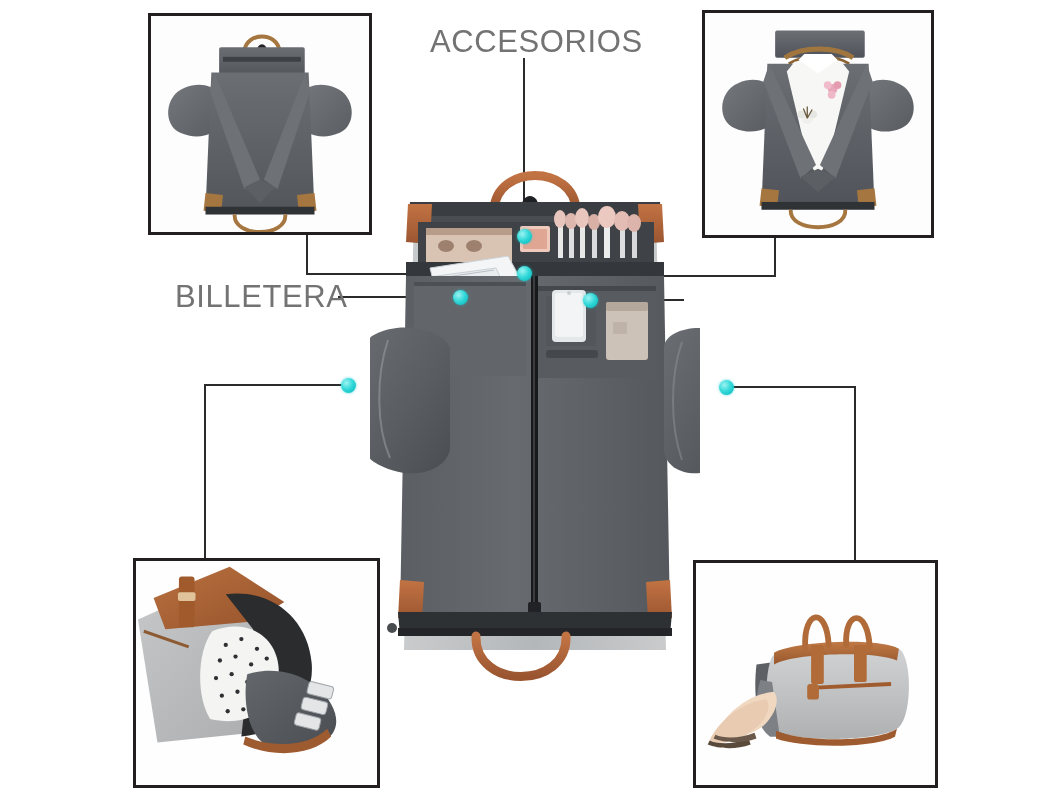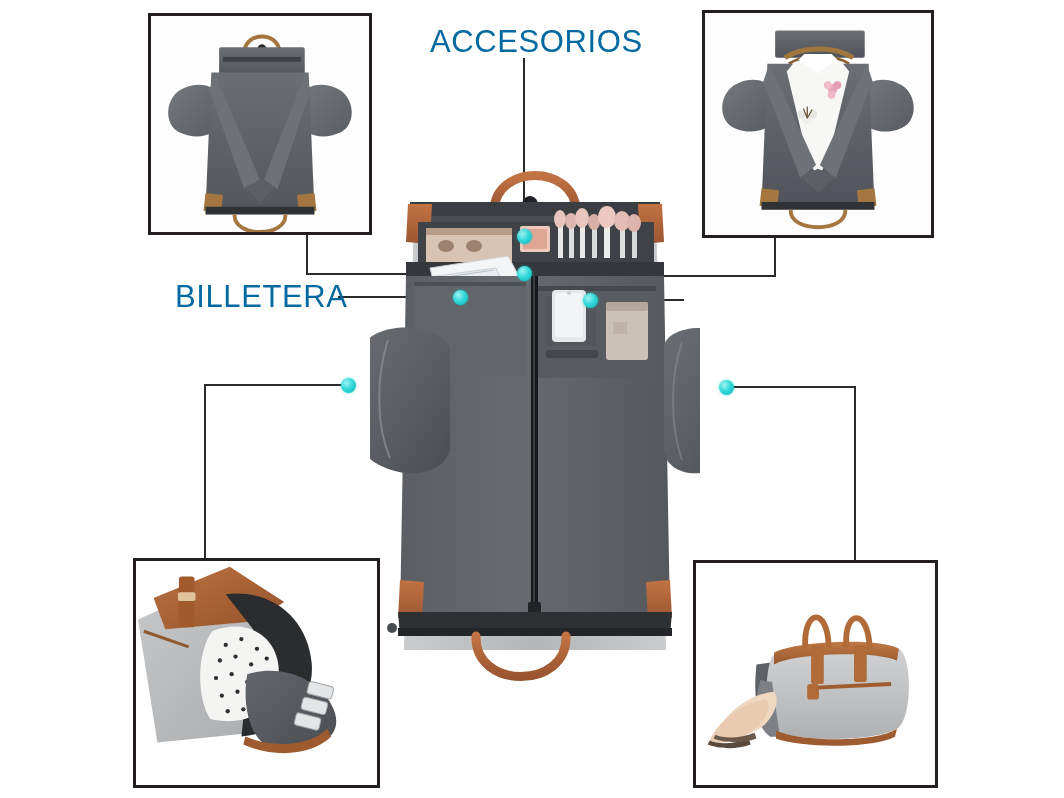--- a/index.html
+++ b/index.html
@@ -23,21 +23,21 @@
     background: #ffffff;
   }
 
   
   .callout-label {
     position: absolute;
     font-family: "Liberation Sans", sans-serif;
     font-size: 31px;
     font-weight: 400;
     letter-spacing: 0.6px;
-    color: #0369a1;
+    color: #737373;
     white-space: nowrap;
     line-height: 1;
   }
 
   
   .inset {
     position: absolute;
     border: 3px solid #231f20;
     background: #fefefe;
     box-sizing: border-box;

